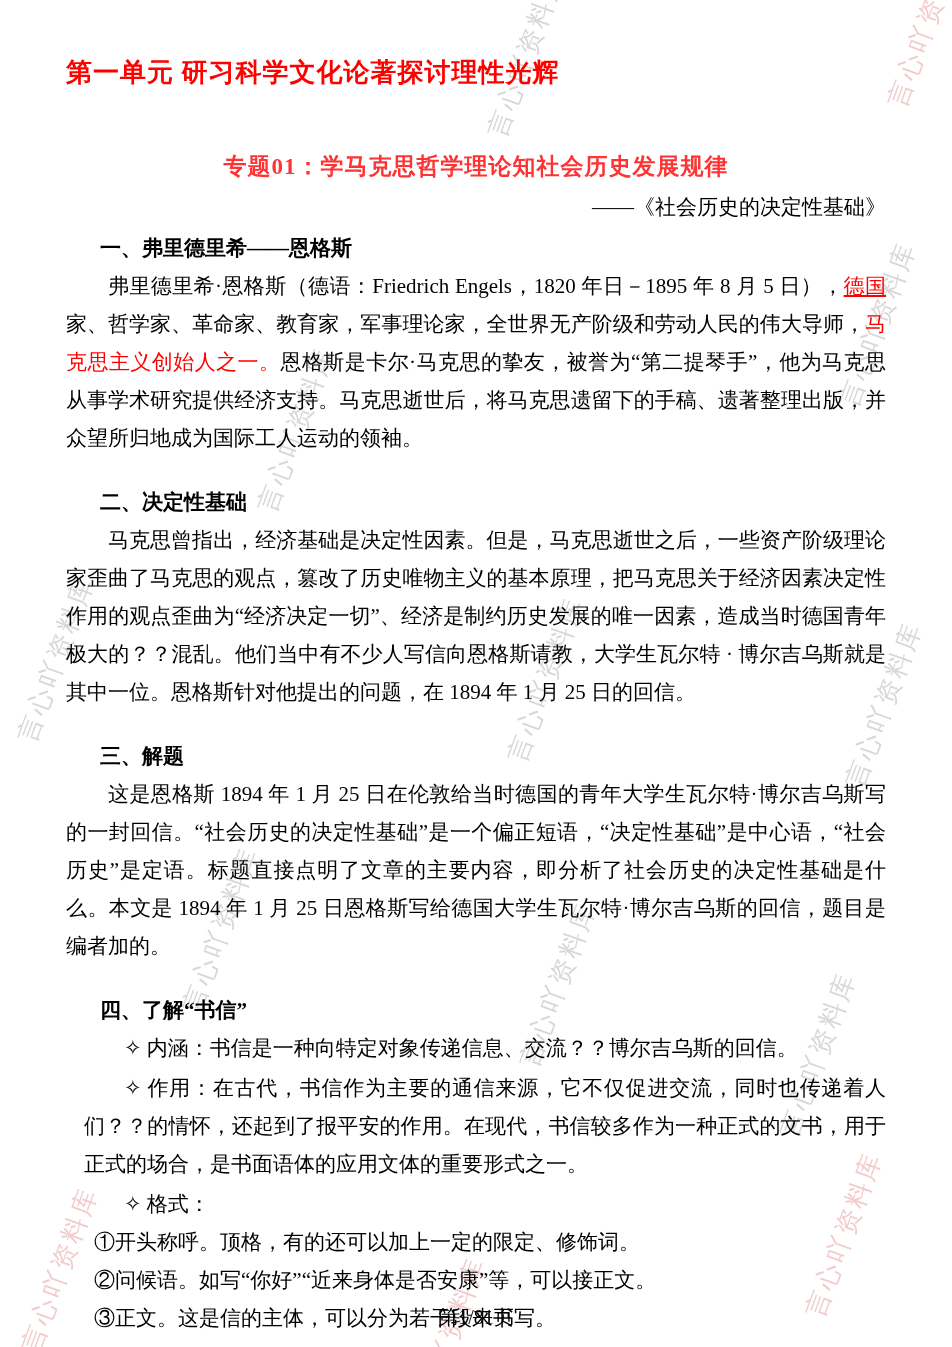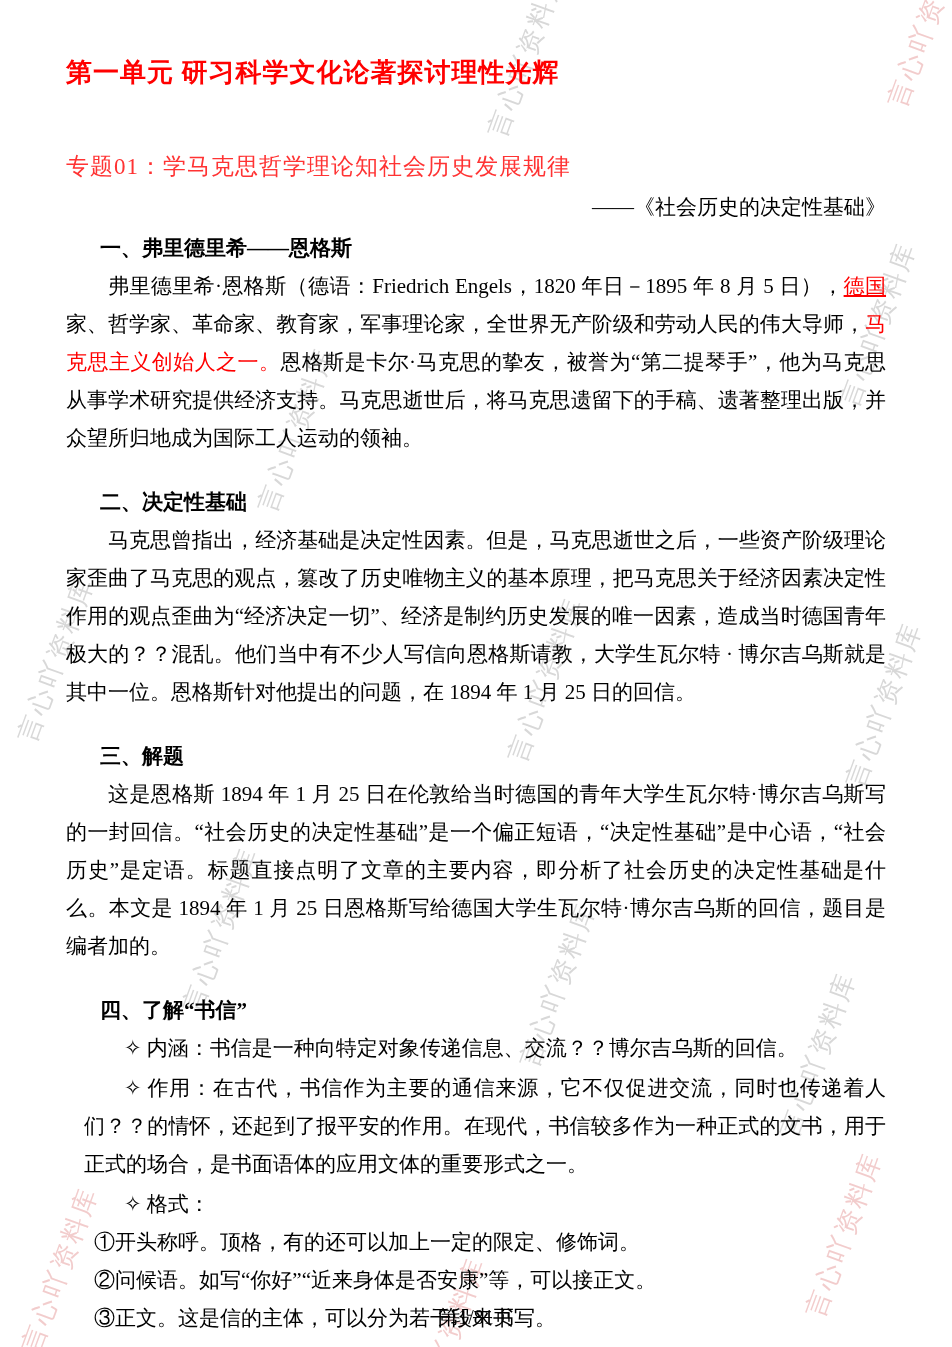--- a/index.html
+++ b/index.html
@@ -29,24 +29,24 @@
   .content { position:relative; z-index:1; padding:56px 66px 0 66px; }
 
   .unit-title {
     color:var(--title-red,#ff0000);
     font-size:26px;
     font-weight:bold;
     line-height:34px;
     letter-spacing:1px;
   }
   .topic-title {
-    text-align:left;
+    text-align:center;
     color:var(--topic-red,#ff3333);
     font-size:23px;
-    font-weight:normal;
+    font-weight:bold;
     line-height:30px;
     margin-top:62px;
     letter-spacing:1px;
   }
   .source-line {
     text-align:right;
     font-size:21px;
     line-height:27px;
     margin-top:12px;
   }

